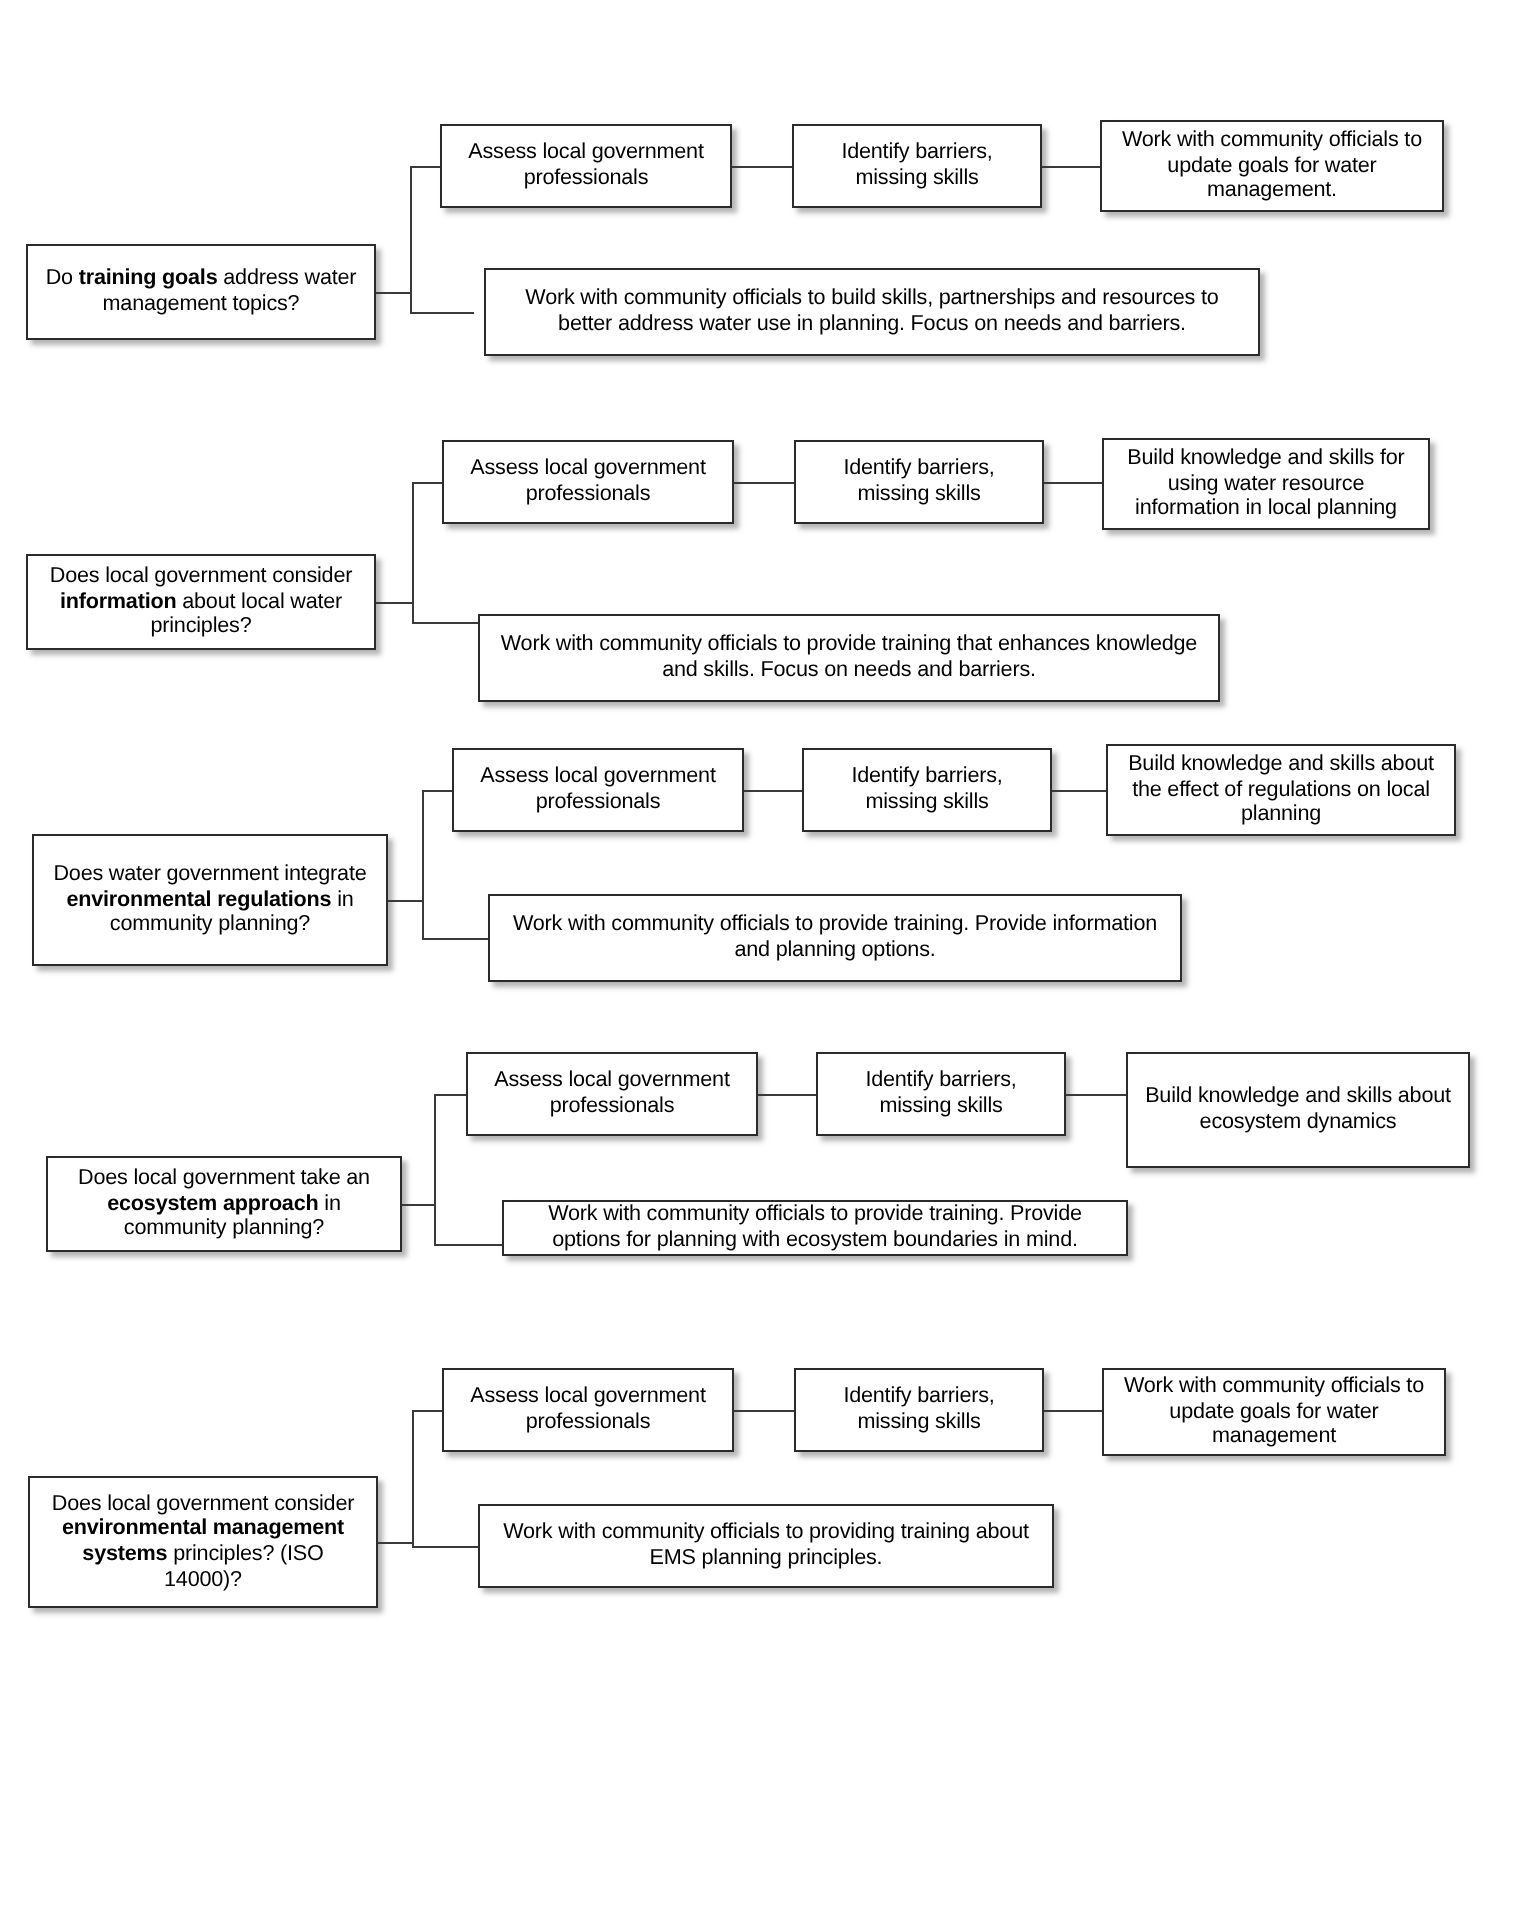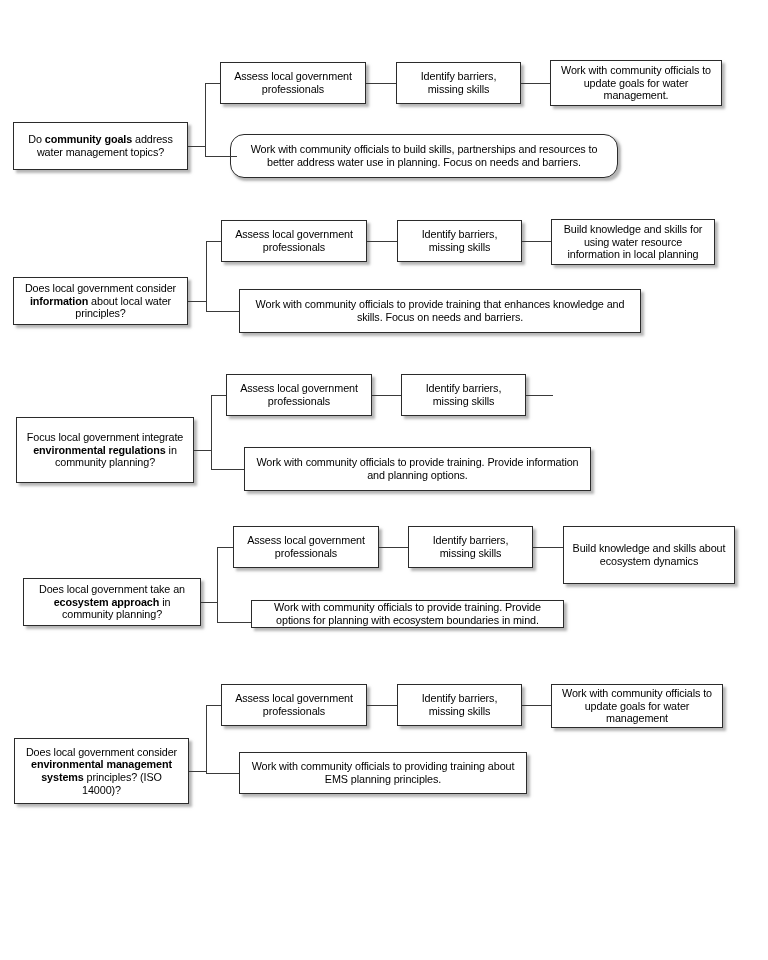--- a/index.html
+++ b/index.html
@@ -40,69 +40,72 @@
     background: #3a3a3a;
   }
   .connector.h { height: 1.2px; }
   .connector.v { width: 1.2px; }
 </style>
 </head>
 <body>
 
 <div id="diagram">
     <div class="node" style="left: 13px; top: 122px; width: 175px; height: 48px;">
-      <span class="txt"><span>Do </span><b>community goals</b><span> address water management topics?</span></span>
+      <span class="txt"><span>Do </span><b>training goals</b><span> address water management topics?</span></span>
     </div>
     <div class="node" style="left: 220px; top: 62px; width: 146px; height: 42px;">
       <span class="txt">Assess local government professionals</span>
     </div>
     <div class="node" style="left: 396px; top: 62px; width: 125px; height: 42px;">
       <span class="txt">Identify barriers, missing skills</span>
     </div>
     <div class="node" style="left: 550px; top: 60px; width: 172px; height: 46px; justify-content: flex-end;">
       <span class="txt">Work with community officials to update goals for water management.</span>
     </div>
-    <div class="node" style="left: 230px; top: 134px; width: 388px; height: 44px; border-radius: 14px;">
+    <div class="node" style="left: 242px; top: 134px; width: 388px; height: 44px;">
       <span class="txt">Work with community officials to build skills, partnerships and resources to better address water use in planning. Focus on needs and barriers.</span>
     </div>
     <div class="connector h" style="left: 188px; top: 146px; width: 17px;"></div>
     <div class="connector v" style="left: 205px; top: 83px; height: 73px;"></div>
     <div class="connector h" style="left: 205px; top: 83px; width: 15px;"></div>
     <div class="connector h" style="left: 205px; top: 156px; width: 32px;"></div>
     <div class="connector h" style="left: 366px; top: 83px; width: 30px;"></div>
     <div class="connector h" style="left: 521px; top: 83px; width: 29px;"></div>
     <div class="node" style="left: 13px; top: 277px; width: 175px; height: 48px;">
       <span class="txt"><span>Does local government consider </span><b>information</b><span> about local water principles?</span></span>
     </div>
     <div class="node" style="left: 221px; top: 220px; width: 146px; height: 42px;">
       <span class="txt">Assess local government professionals</span>
     </div>
     <div class="node" style="left: 397px; top: 220px; width: 125px; height: 42px;">
       <span class="txt">Identify barriers, missing skills</span>
     </div>
     <div class="node" style="left: 551px; top: 219px; width: 164px; height: 46px;">
       <span class="txt">Build knowledge and skills for using water resource information in local planning</span>
     </div>
-    <div class="node" style="left: 239px; top: 289px; width: 402px; height: 44px;">
+    <div class="node" style="left: 239px; top: 307px; width: 371px; height: 44px;">
       <span class="txt">Work with community officials to provide training that enhances knowledge and skills. Focus on needs and barriers.</span>
     </div>
     <div class="connector h" style="left: 188px; top: 301px; width: 18px;"></div>
     <div class="connector v" style="left: 206px; top: 241px; height: 70px;"></div>
     <div class="connector h" style="left: 206px; top: 241px; width: 15px;"></div>
     <div class="connector h" style="left: 206px; top: 311px; width: 33px;"></div>
     <div class="connector h" style="left: 367px; top: 241px; width: 30px;"></div>
     <div class="connector h" style="left: 522px; top: 241px; width: 29px;"></div>
     <div class="node" style="left: 16px; top: 417px; width: 178px; height: 66px;">
-      <span class="txt"><span>Focus local government integrate </span><b>environmental regulations</b><span> in community planning?</span></span>
+      <span class="txt"><span>Does water government integrate </span><b>environmental regulations</b><span> in community planning?</span></span>
     </div>
     <div class="node" style="left: 226px; top: 374px; width: 146px; height: 42px;">
       <span class="txt">Assess local government professionals</span>
     </div>
     <div class="node" style="left: 401px; top: 374px; width: 125px; height: 42px;">
       <span class="txt">Identify barriers, missing skills</span>
+    </div>
+    <div class="node" style="left: 553px; top: 372px; width: 175px; height: 46px;">
+      <span class="txt">Build knowledge and skills about the effect of regulations on local planning</span>
     </div>
     <div class="node" style="left: 244px; top: 447px; width: 347px; height: 44px;">
       <span class="txt">Work with community officials to provide training. Provide information and planning options.</span>
     </div>
     <div class="connector h" style="left: 194px; top: 450px; width: 17px;"></div>
     <div class="connector v" style="left: 211px; top: 395px; height: 74px;"></div>
     <div class="connector h" style="left: 211px; top: 395px; width: 15px;"></div>
     <div class="connector h" style="left: 211px; top: 469px; width: 33px;"></div>
     <div class="connector h" style="left: 372px; top: 395px; width: 29px;"></div>
     <div class="connector h" style="left: 526px; top: 395px; width: 27px;"></div>

